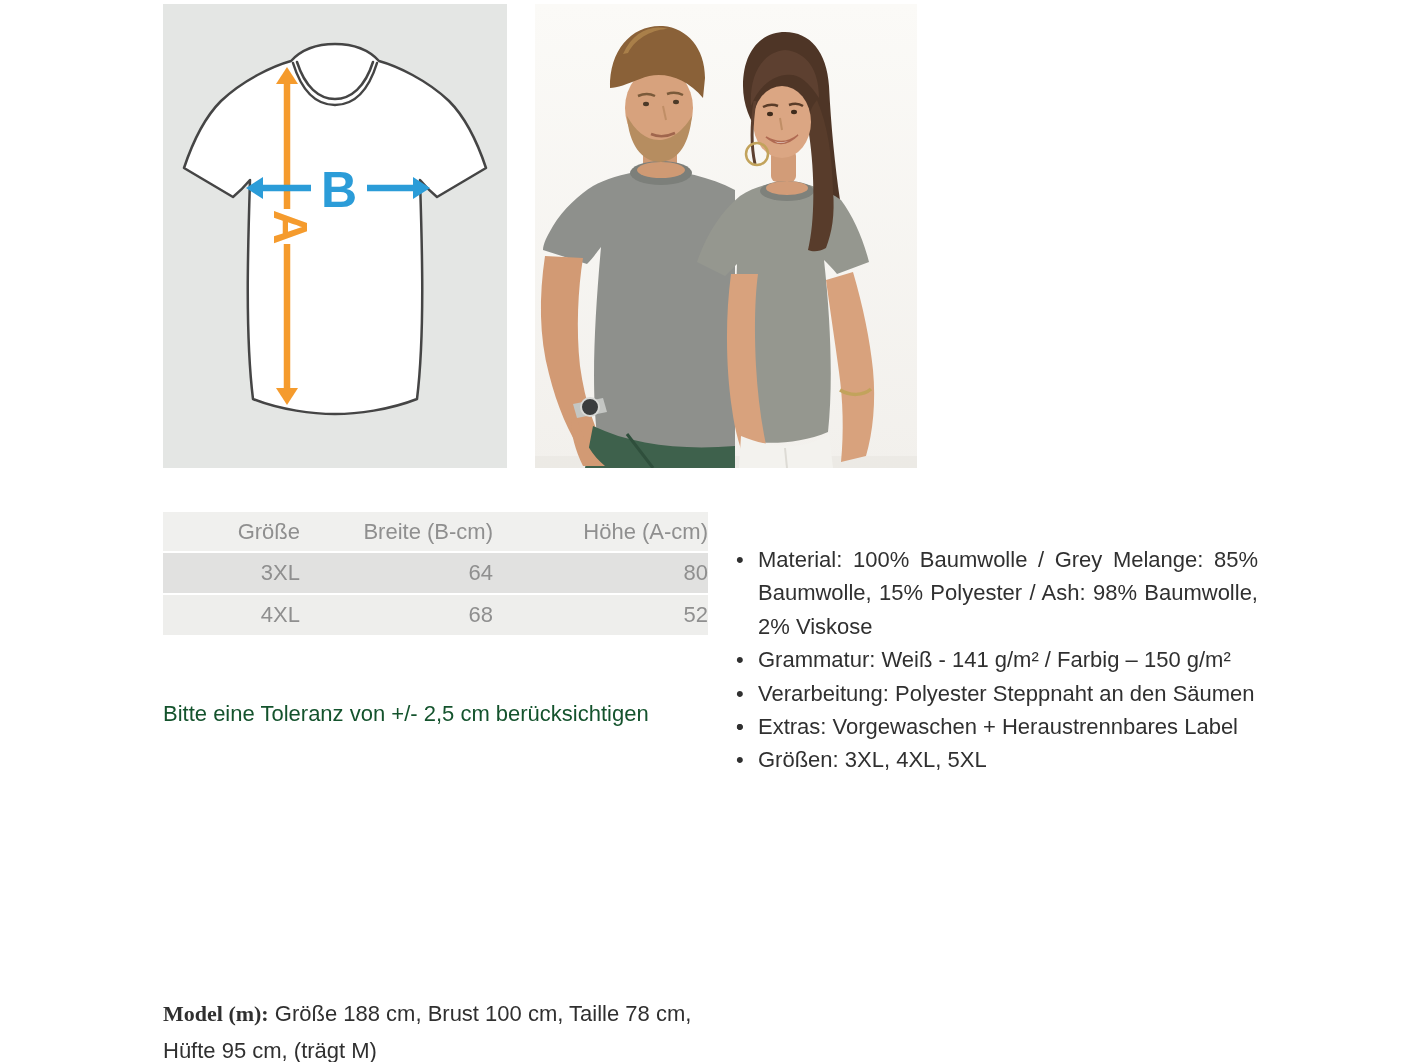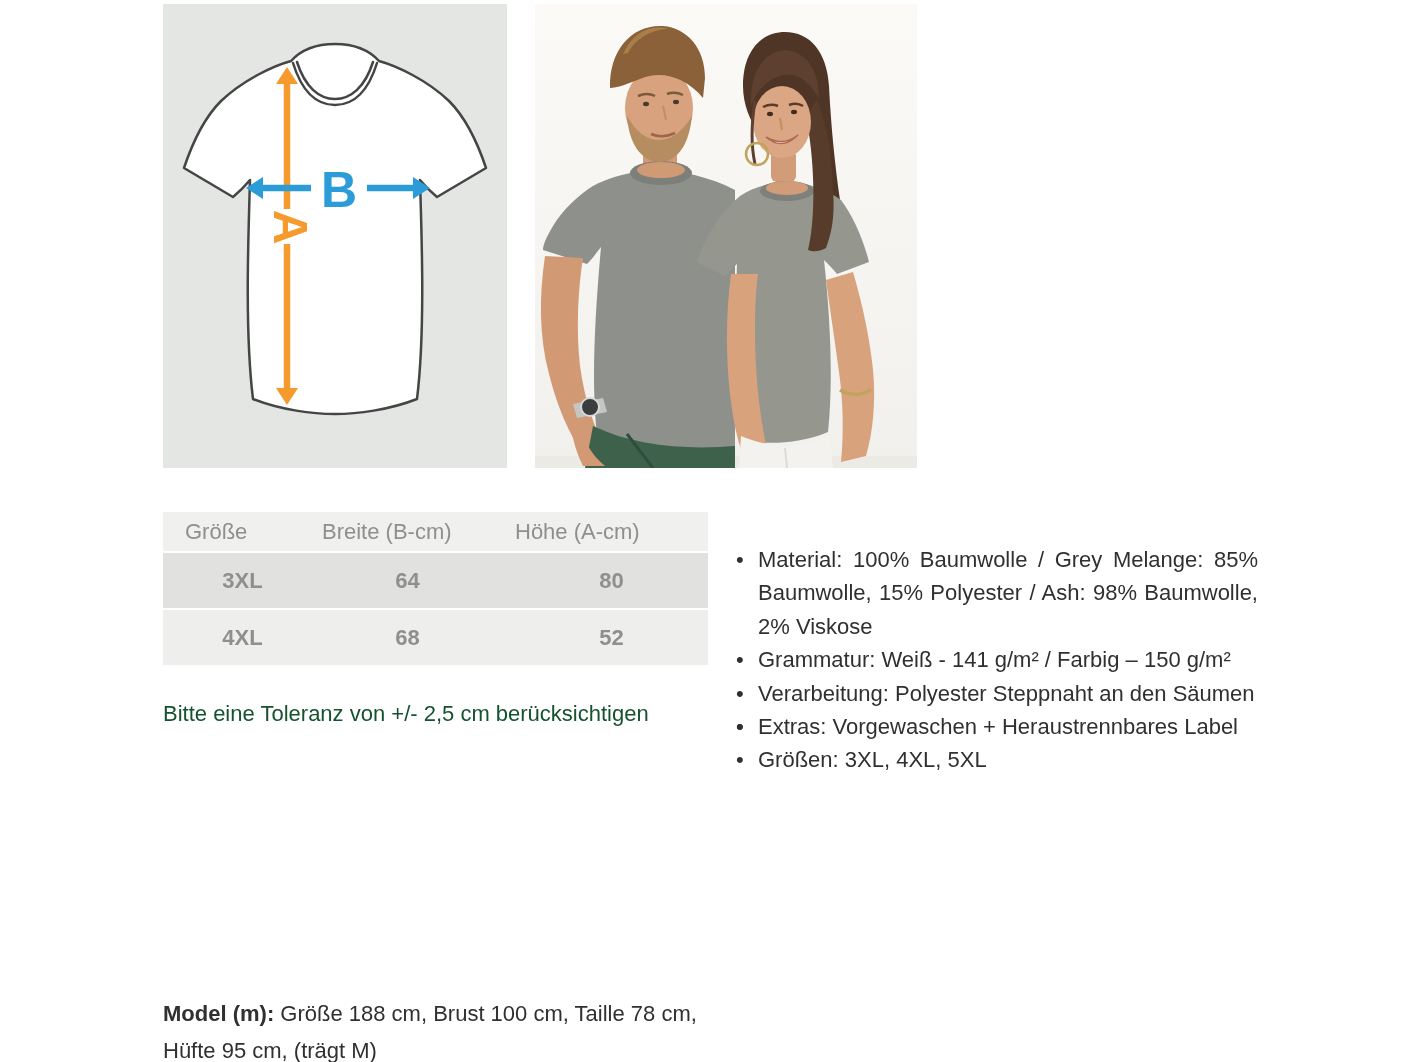--- a/index.html
+++ b/index.html
@@ -10,30 +10,30 @@
   .diagram-box{position:absolute;left:163px;top:4px;width:344px;height:464px;background:#e4e6e4;}
   .diagram-box svg{display:block;width:100%;height:100%;}
 
   
   .photo-box{position:absolute;left:535px;top:4px;width:382px;height:464px;}
   .photo-box svg{display:block;width:100%;height:100%;}
 
   
   .size-table{position:absolute;left:163px;top:510px;width:545px;
               border-collapse:separate;border-spacing:0 2px;font-size:22px;color:#8f8f8f;}
-  .size-table th{height:39px;font-weight:normal;text-align:left;padding:0 0 0 22px;background:#f0f0ee;}
-  .size-table td{height:55px;text-align:center;padding:0 0 0 22px;font-weight:bold;}
+  .size-table th{height:39px;font-weight:normal;text-align:right;padding:0 0 0 22px;background:#f0f0ee;}
+  .size-table td{height:40px;text-align:right;padding:0 0 0 22px;}
   .size-table tbody tr:nth-child(odd) td{background:#e1e1e0;}
   .size-table tbody tr:nth-child(even) td{background:#eeeeec;}
   .col-size{width:137px;} .col-width{width:193px;} .col-height{width:215px;}
 
   .tolerance{position:absolute;left:163px;top:701px;width:580px;font-size:22px;color:#14532d;}
 
   .model{position:absolute;left:163px;top:995px;width:552px;font-size:22px;line-height:37px;color:#303030;}
-  .model b{font-weight:bold;}
+  .model b{font-weight:bold;font-family:Liberation Serif, serif;}
 
   
   .description{position:absolute;left:732px;top:511px;width:526px;font-size:22px;
                line-height:33.4px;color:#303030;text-align:justify;}
   .line{display:block;}
   .justify-full{text-align-last:justify;}
   .bullets{list-style:none;margin:32px 0 0 0;padding:0;}
   .bullets li{position:relative;padding-left:26px;text-align:justify;}
   .bullets .dot{position:absolute;left:4px;top:0;}
 </style>

